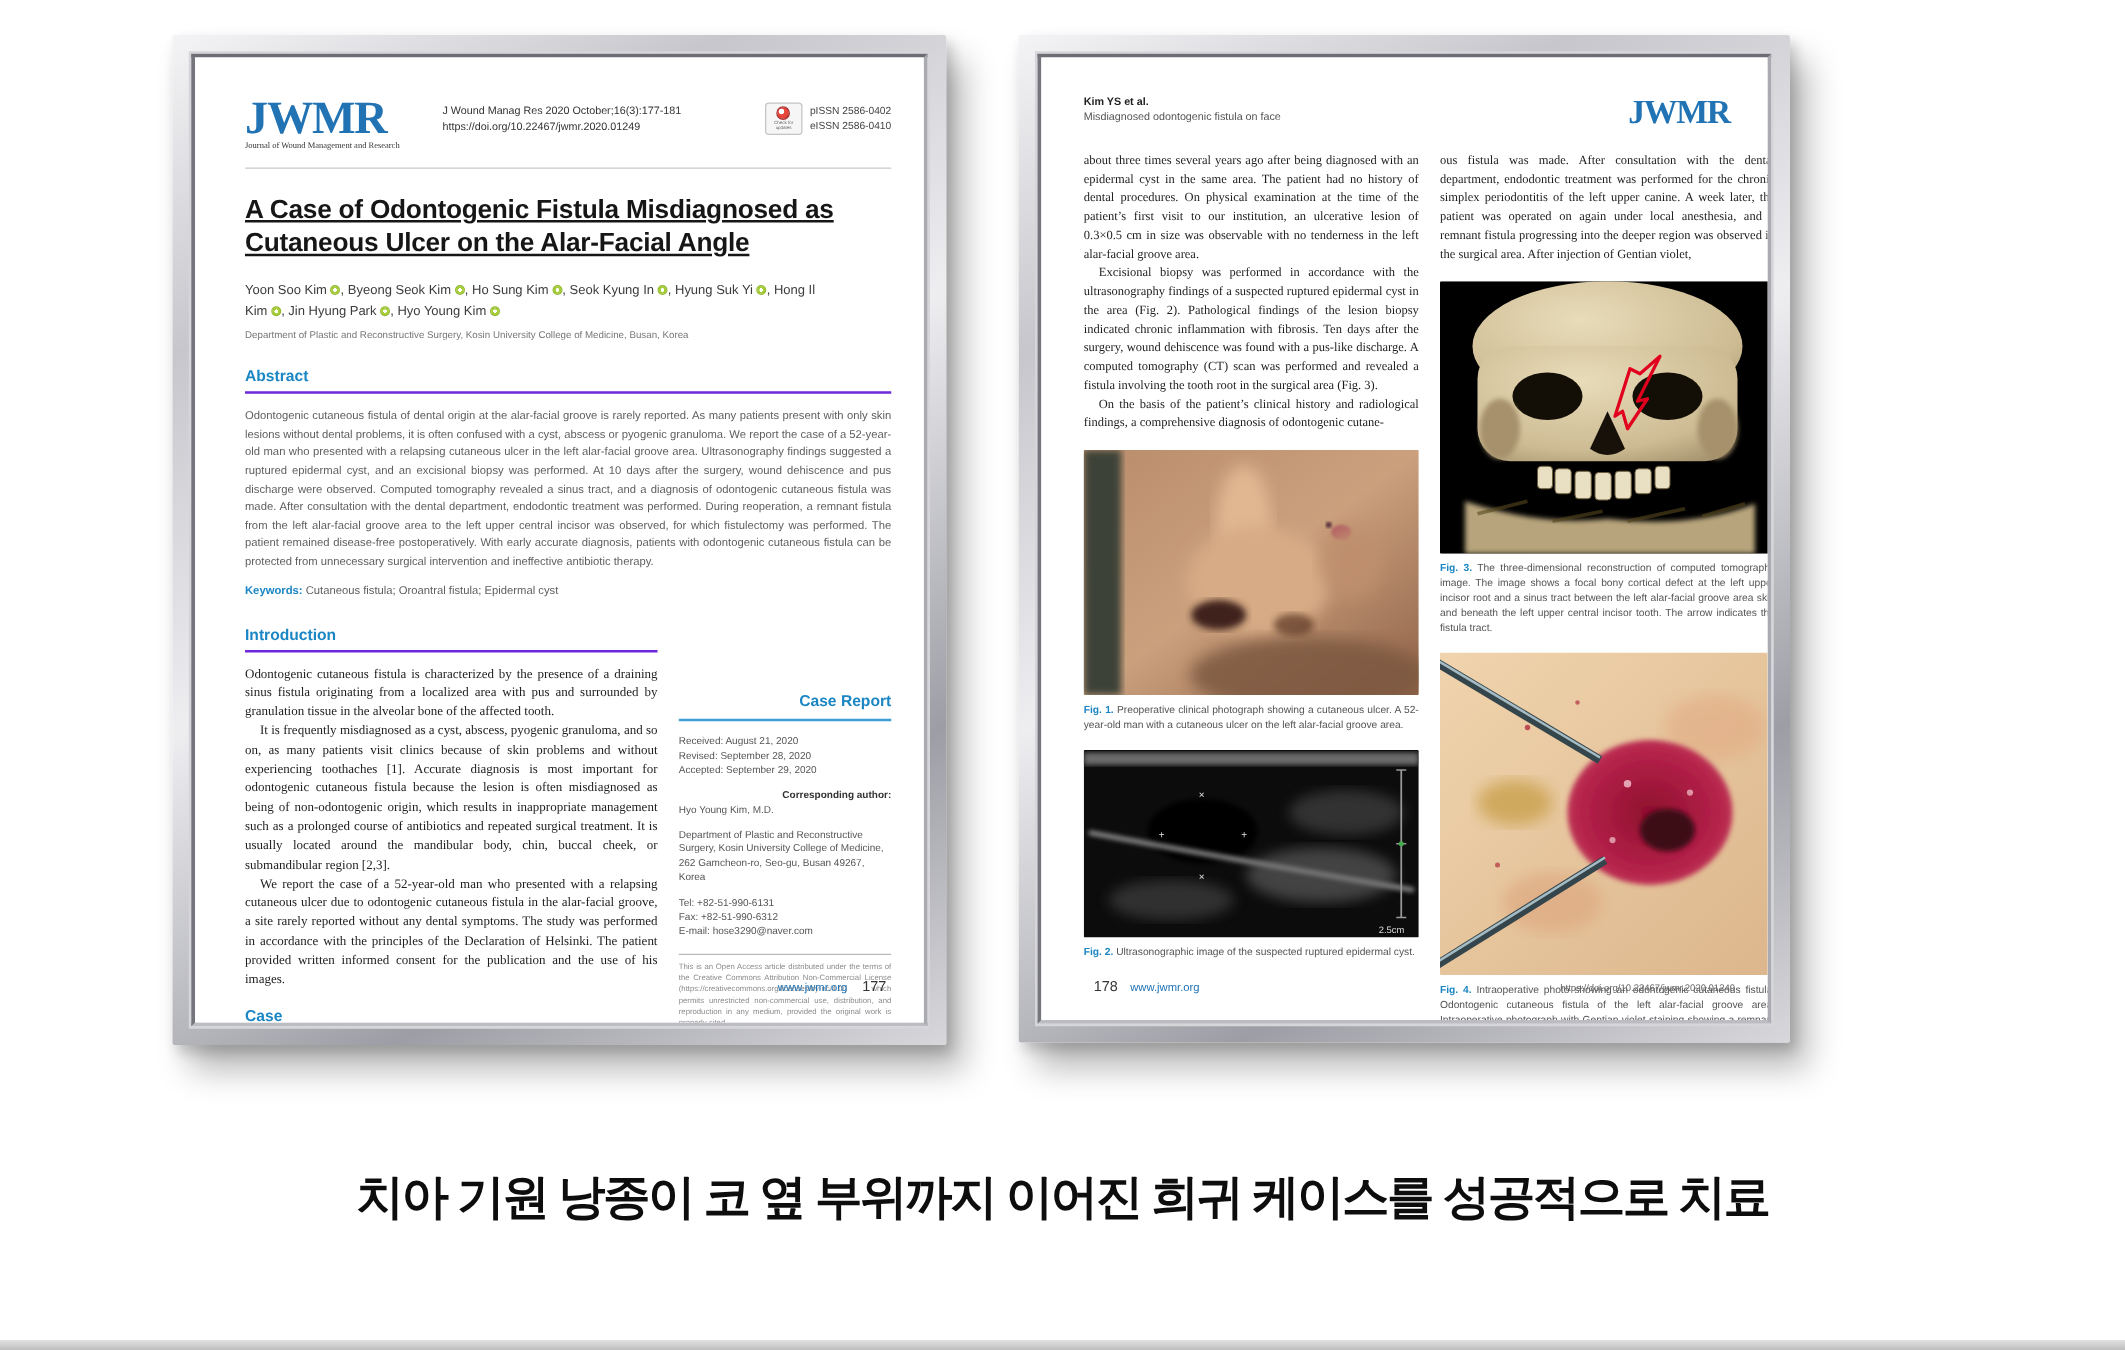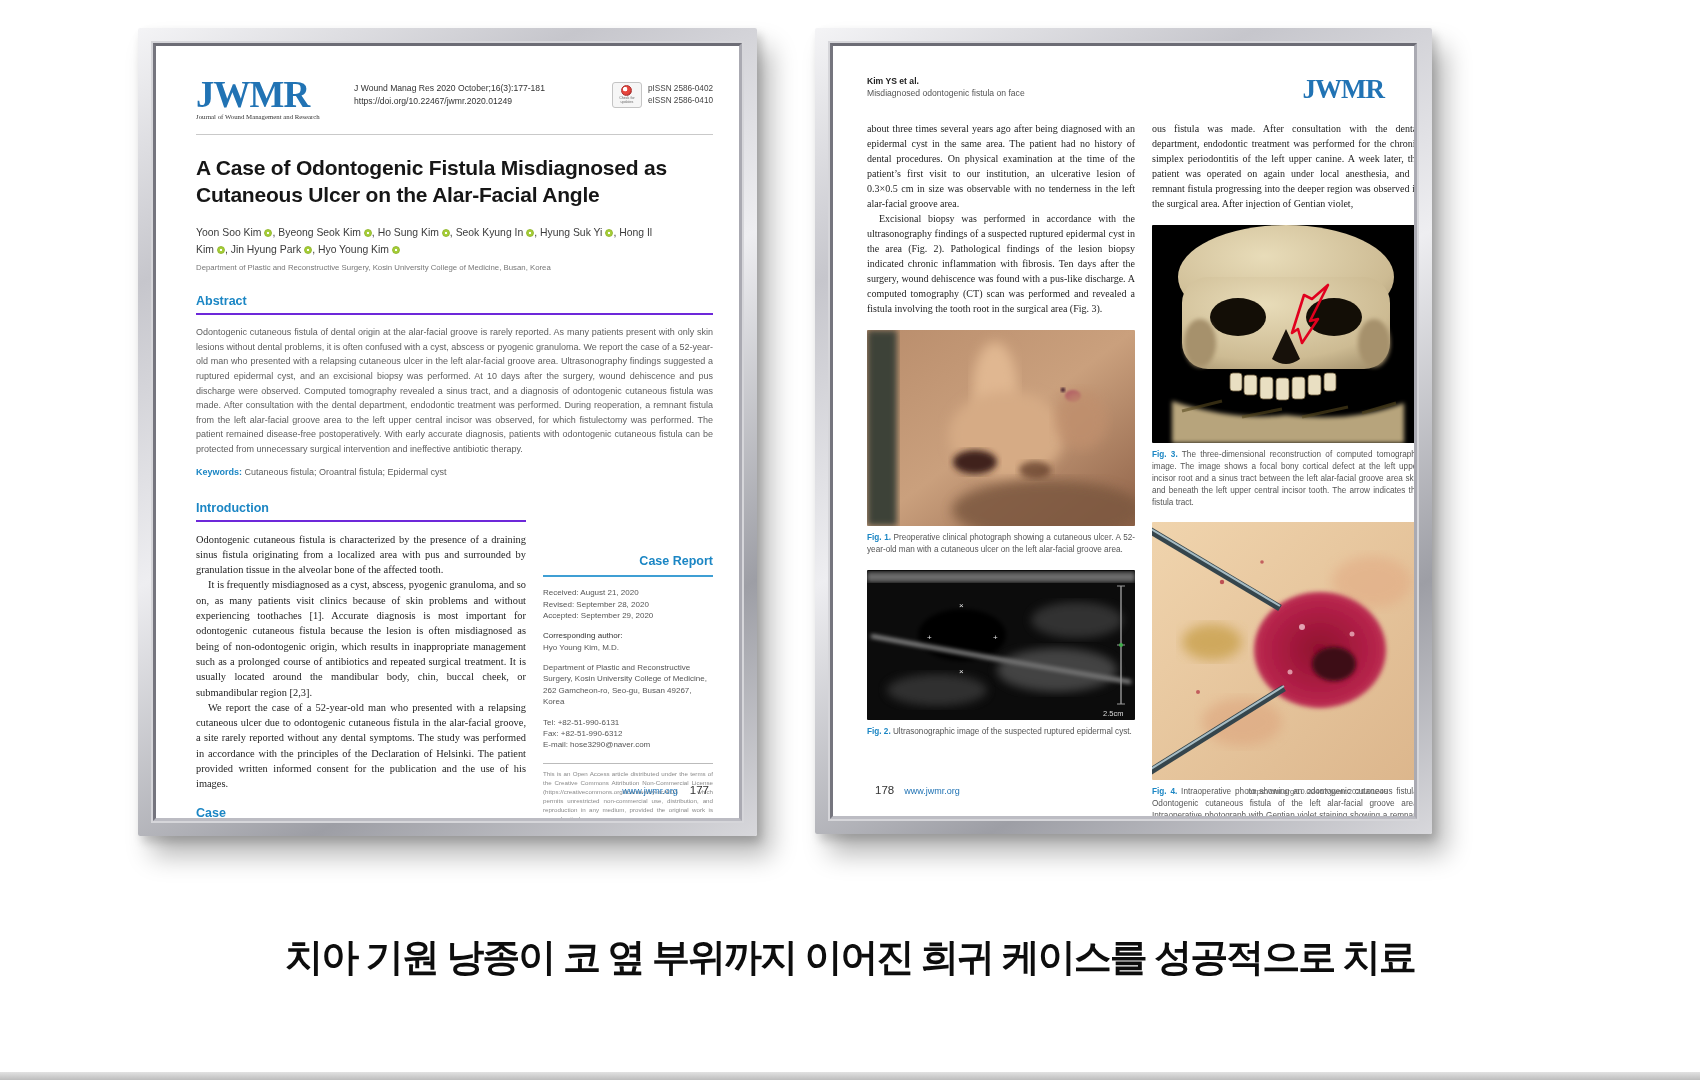--- a/index.html
+++ b/index.html
@@ -36,21 +36,21 @@
   .issn-wrap { flex:none; display:flex; align-items:center; gap:6px; padding-top:4px; }
   .crossmark { width:30px; height:26px; background:#f6f6f6; border:1px solid #c4c4c4; border-radius:3px;
                display:flex; flex-direction:column; align-items:center; justify-content:center; gap:1px; }
   .cm-circle { width:11px; height:11px; border-radius:50%;
                background:radial-gradient(circle at 35% 35%, #fff 0 2px, #e8453c 2.5px 60%, #8c1f1f 100%);
                border:1px solid #a33; }
   .cm-text { font-size:3.6px; color:#666; text-align:center; line-height:1.1; }
   .issn-block { font-size:8.2px; color:#444; line-height:1.5; }
 
   .article-title { font-size:21px; font-weight:bold; color:#161616; line-height:1.28;
-                   letter-spacing:-.2px; margin-top:20px; width:480px; }
+                   letter-spacing:-.2px; margin-top:20px; width:480px;text-decoration:underline; }
   .authors-line { margin-top:16px; font-size:10.4px; color:#3c3c3c; line-height:1.6; width:470px; }
   .author + .author::before { content:", "; }
   .orcid-icon { display:inline-block; width:8px; height:8px; border-radius:50%; margin-left:3px;
                 background:radial-gradient(circle, #ffffff 0 1.4px, #a6ce39 1.5px); vertical-align:-1px;
                 border:.5px solid #93b92e; }
   .affiliation { font-size:7.8px; color:#777; margin-top:5px; }
 
   .sec-head { font-size:12.5px; font-weight:bold; color:#1b86c4;
               border-bottom:2px solid #6d28d9; padding-bottom:5px; margin-bottom:10px; }
   .abstract-sec { margin-top:22px; }
@@ -65,21 +65,21 @@
 
   .body-paras p { font-family:"Liberation Serif", serif; font-size:10.4px; line-height:1.47;
                   color:#1d1d1d; text-align:justify; }
   .body-paras p + p { text-indent:12px; }
   .case-sec-head { margin-top:14px; }
 
   .cr-head { font-size:12.5px; font-weight:bold; color:#1b86c4; text-align:right;
              border-bottom:2px solid #3f9fd4; padding-bottom:5px; margin-bottom:10px; }
   .sb { font-size:8px; color:#555; line-height:1.42; }
   .sb-block { margin-bottom:9px; }
-  .sb-bold { font-weight:normal; color:#333; }
+  .sb-bold { font-weight:bold; color:#333;text-align:right; }
   .sb-list div { font-size:8px; color:#555; line-height:1.42; }
   .oa-note { font-size:6.2px; color:#8a8a8a; line-height:1.45; border-top:1px solid #bbb;
              padding-top:6px; margin-top:12px; text-align:justify; }
 
   .p1-footer { position:absolute; right:30px; bottom:22px; display:flex; align-items:baseline; gap:12px; }
   .site-link { font-size:9px; color:#2173b4; }
   .page-num { font-size:11.5px; color:#333; }
 
   
   .p2-header { display:flex; justify-content:space-between; align-items:flex-start; margin-bottom:18px; }
@@ -204,20 +204,21 @@
           </div>
           <div class="logo-small">JWMR</div>
         </header>
 
         <div class="p2-cols">
 
           <div class="p2-col">
             <div class="body-paras">
                 <p>about three times several years ago after being diagnosed with an epidermal cyst in the same area. The patient had no history of dental procedures. On physical examination at the time of the patient’s first visit to our institution, an ulcerative lesion of 0.3×0.5 cm in size was observable with no tenderness in the left alar-facial groove area.</p>
                 <p>Excisional biopsy was performed in accordance with the ultrasonography findings of a suspected ruptured epidermal cyst in the area (Fig. 2). Pathological findings of the lesion biopsy indicated chronic inflammation with fibrosis. Ten days after the surgery, wound dehiscence was found with a pus-like discharge. A computed tomography (CT) scan was performed and revealed a fistula involving the tooth root in the surgical area (Fig. 3).</p>
+                <p>On the basis of the patient’s clinical history and radiological findings, a comprehensive diagnosis of odontogenic cutane-</p>
               </div>
 
             <figure>
               <svg class="fig-img" viewBox="0 0 268 196" preserveAspectRatio="none">
                 <defs>
                   <linearGradient id="skin1" x1="0" y1="0" x2="1" y2="1">
                     <stop offset="0" stop-color="#b98d6c"></stop>
                       <stop offset=".5" stop-color="#caa07d"></stop>
                       <stop offset="1" stop-color="#8f6248"></stop>
                   </linearGradient>

